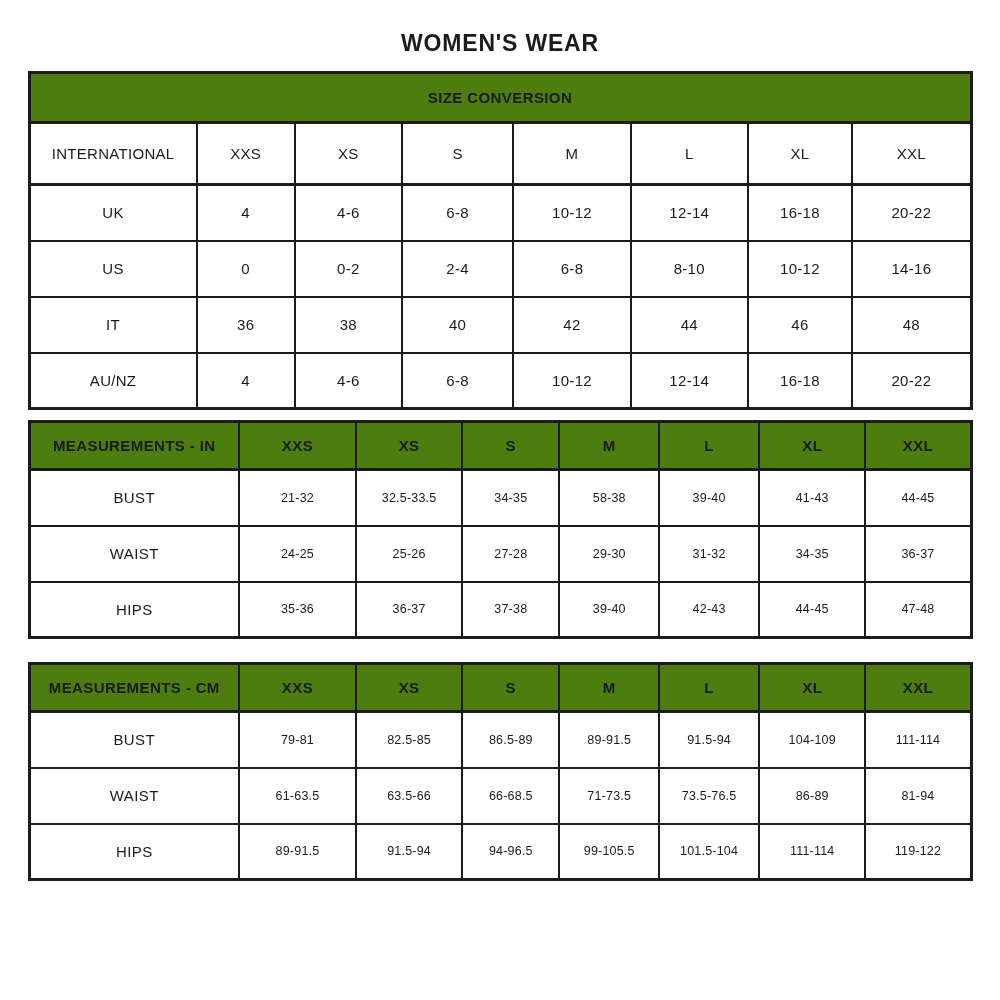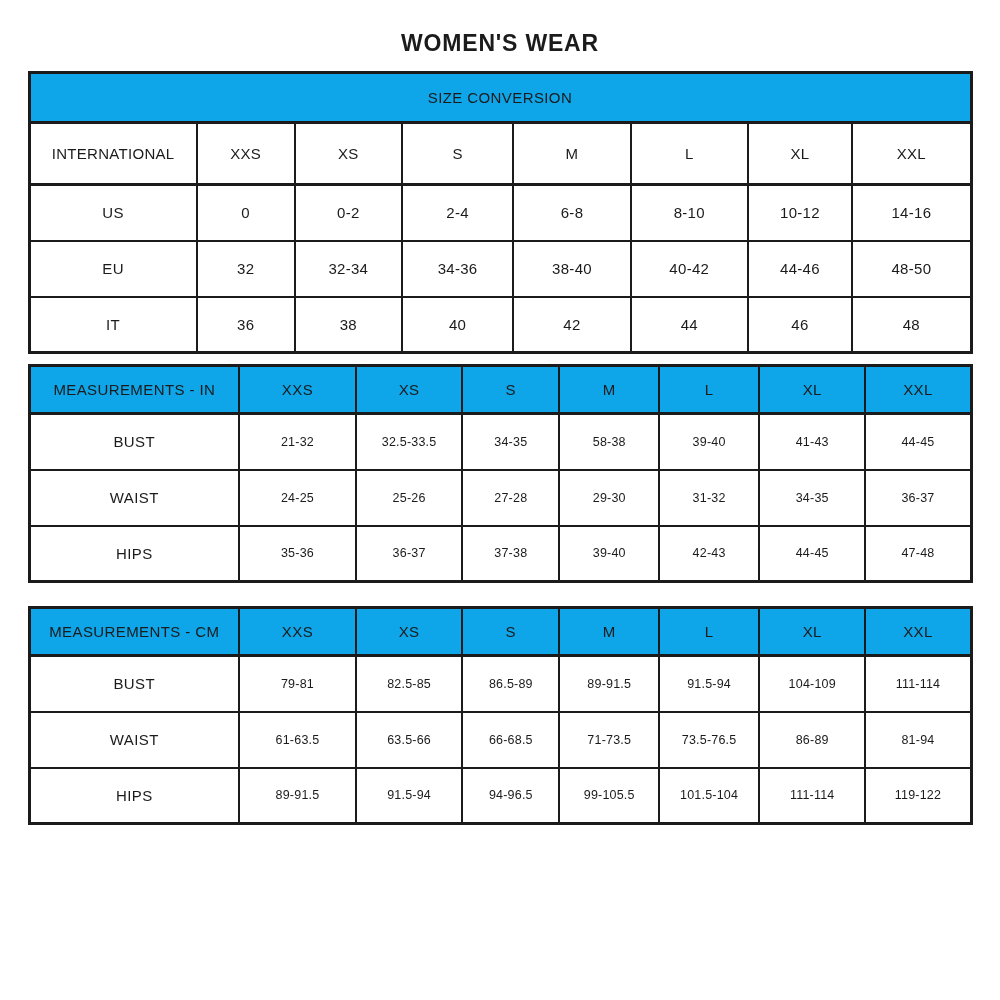--- a/index.html
+++ b/index.html
@@ -32,22 +32,22 @@
   }
   table.sheet th, table.sheet td {
     border: 2px solid #1b1b1b;
     text-align: center;
     vertical-align: middle;
     padding: 0 2px;
     overflow: hidden;
     white-space: nowrap;
   }
   table.sheet th {
-    background: #0ea5e9;
-    font-weight: normal;
+    background: #4d7c0f;
+    font-weight: bold;
     font-size: 15px;
     letter-spacing: 0.4px;
     border-bottom-width: 3px;
   }
   
   #t1 thead tr { height: 50px; }
   #t1 tbody tr { height: 56px; }
   #t1 tbody tr:first-child { height: 62px; }
   #t1 tbody tr:first-child td { border-bottom-width: 3px; }
   #t1 tbody td { font-size: 15px; letter-spacing: 0.3px; text-align: center; }
@@ -88,48 +88,58 @@
           <td class="row-label">INTERNATIONAL</td>
           <td>XXS</td>
           <td>XS</td>
           <td>S</td>
           <td>M</td>
           <td>L</td>
           <td>XL</td>
           <td>XXL</td>
         </tr>
         <tr>
+          <td class="row-label">UK</td>
+          <td>4</td>
+          <td>4-6</td>
+          <td>6-8</td>
+          <td>10-12</td>
+          <td>12-14</td>
+          <td>16-18</td>
+          <td>20-22</td>
+        </tr>
+        <tr>
           <td class="row-label">US</td>
           <td>0</td>
           <td>0-2</td>
           <td>2-4</td>
           <td>6-8</td>
           <td>8-10</td>
           <td>10-12</td>
           <td>14-16</td>
         </tr>
         <tr>
-          <td class="row-label">EU</td>
-          <td>32</td>
-          <td>32-34</td>
-          <td>34-36</td>
-          <td>38-40</td>
-          <td>40-42</td>
-          <td>44-46</td>
-          <td>48-50</td>
-        </tr>
-        <tr>
           <td class="row-label">IT</td>
           <td>36</td>
           <td>38</td>
           <td>40</td>
           <td>42</td>
           <td>44</td>
           <td>46</td>
           <td>48</td>
+        </tr>
+        <tr>
+          <td class="row-label">AU/NZ</td>
+          <td>4</td>
+          <td>4-6</td>
+          <td>6-8</td>
+          <td>10-12</td>
+          <td>12-14</td>
+          <td>16-18</td>
+          <td>20-22</td>
         </tr>
       </tbody>
   </table>
 
   <table class="sheet meas" id="t2">
     <colgroup>
       <col style="width:22.3%">
         <col style="width:12.4%">
         <col style="width:11.3%">
       <col style="width:10.3%">

